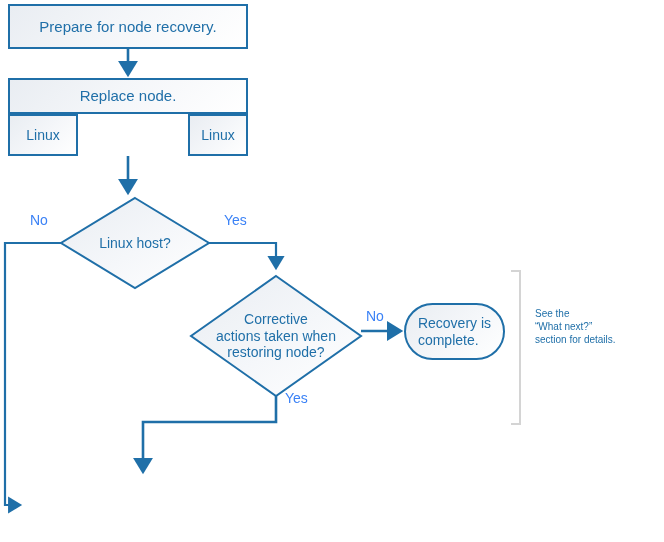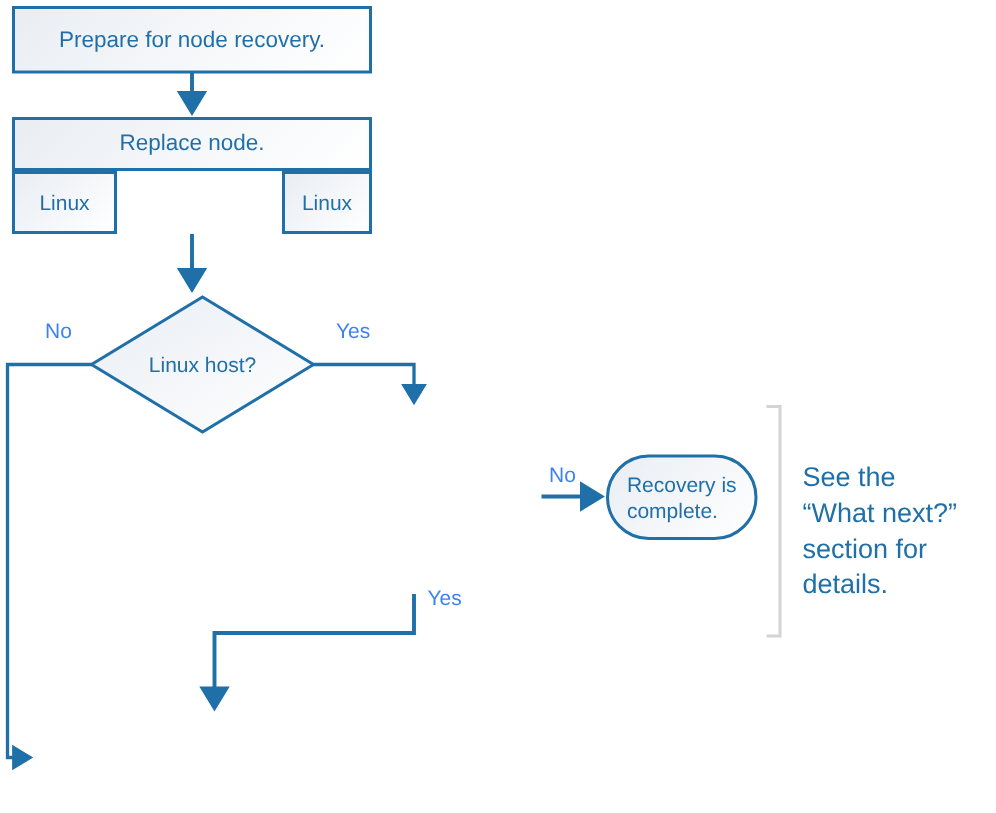--- a/index.html
+++ b/index.html
@@ -148,33 +148,48 @@
           <stop offset="0%" stop-color="#e9edf2"></stop>
           <stop offset="55%" stop-color="#f5f7fa"></stop>
           <stop offset="100%" stop-color="#ffffff"></stop>
         </linearGradient>
       </defs>
       <polygon points="75,1 149,46 75,91 1,46" fill="url(#dg1)" stroke="#1f6fa8" stroke-width="2"></polygon>
     </svg>
     <div class="diamond-label" style="font-size:14px;text-align:center;">Linux host?</div>
   </div>
 
+  <div class="diamond-wrap" style="left:190px; top:275px; width:172px; height:122px;">
+    <svg width="172" height="122">
+      <defs>
+        <linearGradient id="dg2" x1="0" y1="0" x2="1" y2="1">
+          <stop offset="0%" stop-color="#e9edf2"></stop>
+          <stop offset="55%" stop-color="#f5f7fa"></stop>
+          <stop offset="100%" stop-color="#ffffff"></stop>
+        </linearGradient>
+      </defs>
+      <polygon points="86,1 171,61 86,121 1,61" fill="url(#dg2)" stroke="#1f6fa8" stroke-width="2"></polygon>
+    </svg>
+    <div class="diamond-label" style="font-size:14px;">Corrective
+actions taken when
+restoring node?</div>
+  </div>
 
   <div class="node rounded" style="left:404px; top:303px; width:101px; height:57px; font-size:14px;">
     <span class="txt">Recovery is
 complete.</span>
   </div>
 
 
   <div class="edge-label" style="left:30px; top:212px; font-size:14px;">No</div>
 
   <div class="edge-label" style="left:224px; top:212px; font-size:14px;">Yes</div>
 
   <div class="edge-label" style="left:366px; top:308px; font-size:14px;">No</div>
 
   <div class="edge-label" style="left:285px; top:390px; font-size:14px;">Yes</div>
 
 
-  <div class="note" style="left:535px; top:307px; font-size:18px;">See the
+  <div class="note" style="left:535px; top:307px; font-size:10px;">See the
 “What next?”
 section for details.</div>
 
 </div>
 
 </body></html>

